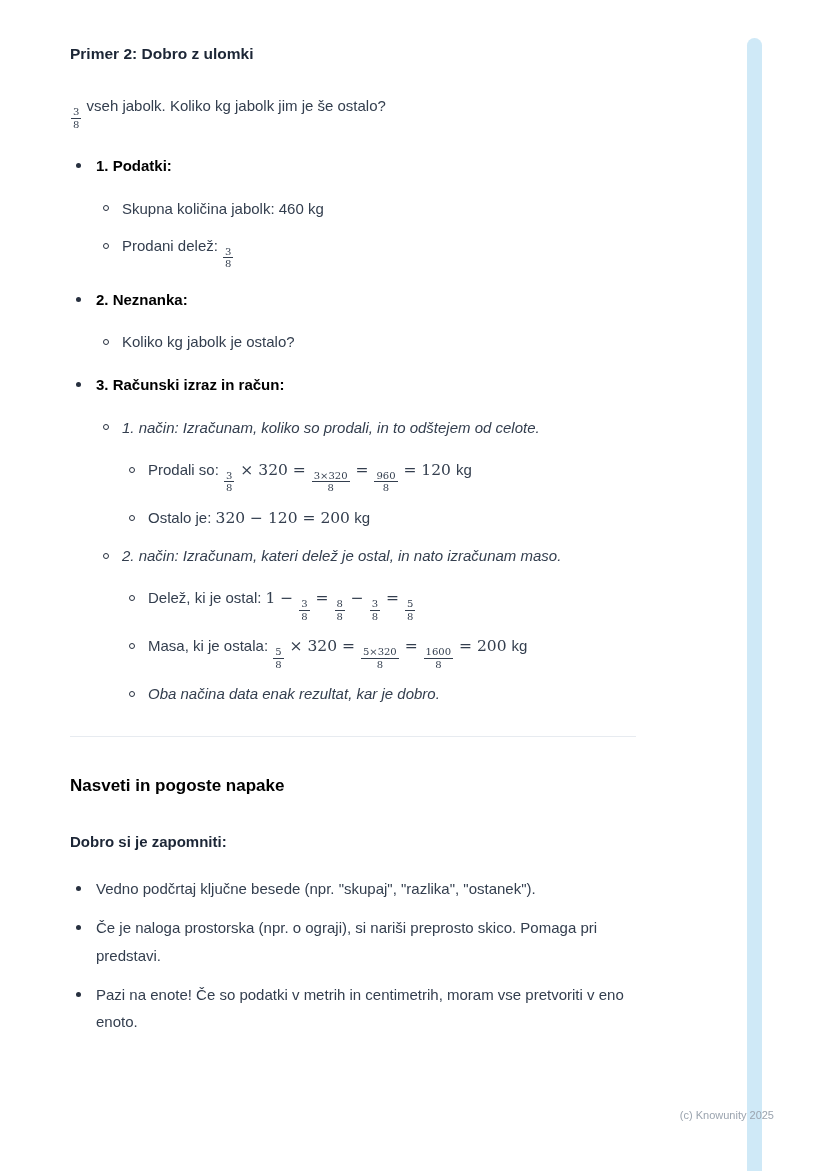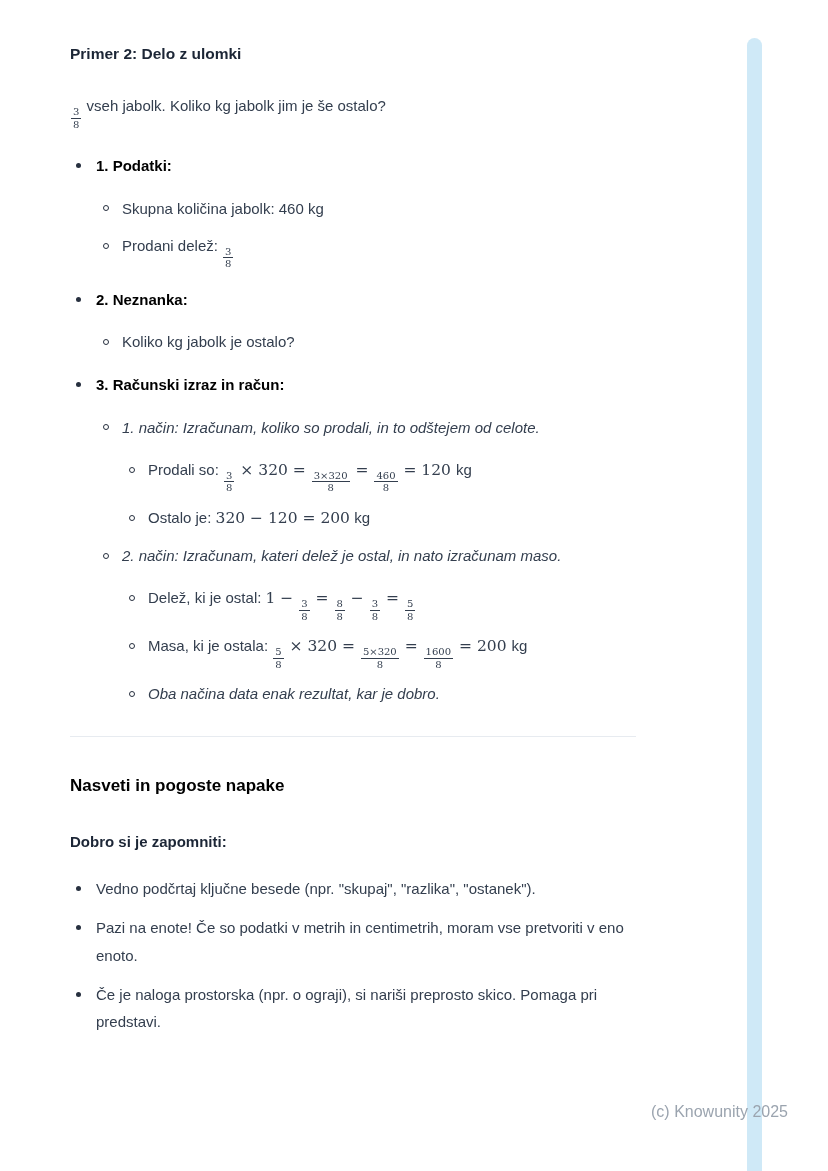--- a/index.html
+++ b/index.html
@@ -45,36 +45,36 @@
     font-family: "DejaVu Serif", serif; margin: 0 1px;
   }
   .frac .fn { border-bottom: 1px solid currentColor; padding: 0 2px; }
   .frac .fd { padding: 0 2px; }
   .divider { border: none; border-top: 1px solid #e7ebf0; margin: 28px 0 34px; }
   .section-title { font-size: 17px; font-weight: 700; color: #000000; margin-bottom: 26px; }
   .subheading { font-weight: 700; color: #1c2636; margin-bottom: 20px; margin-top: 24px; }
   .tips-list { margin-bottom: 36px; }
   .tips-list > li { margin-bottom: 12px; }
   .footer {
-    position: absolute; right: 40px; bottom: 50px;
-    font-size: 16px; color: #9ba4af; z-index: 2;
+    position: absolute; right: 54px; bottom: 50px;
+    font-size: 11px; color: #9ba4af; z-index: 2;
   }
   .stripe {
     position: absolute; right: 66px; top: 38px; bottom: 0; width: 15px;
     background: #cfe9f7; border-radius: 9px 9px 0 0; z-index: 1;
   }
 </style>
 </head>
 <body>
 
 <div class="stripe"></div>
 
 <div class="content">
 
-  <h3 class="example-title">Primer 2: Delo z ulomki</h3>
+  <h3 class="example-title">Primer 2: Dobro z ulomki</h3>
 
   <p class="problem">
     <span class="frac">
         <span class="fn">3</span>
         <span class="fd">8</span>
       </span>
     <span>vseh jabolk. Koliko kg jabolk jim je še ostalo?</span>
   </p>
 
   <ul class="l1">
@@ -118,21 +118,21 @@
                     <span class="fn">3</span>
                     <span class="fd">8</span>
                   </span>
                 <span>× 320 =</span>
                 <span class="frac">
                     <span class="fn">3×320</span>
                     <span class="fd">8</span>
                   </span>
                 <span>=</span>
                 <span class="frac">
-                    <span class="fn">460</span>
+                    <span class="fn">960</span>
                     <span class="fd">8</span>
                   </span>
                 <span>= 120</span>
               </span>
               <span>kg</span>
             </li>
             <li>
               <span>Ostalo je:</span>
               <span class="math">320 − 120 = 200</span>
               <span>kg</span>
@@ -205,23 +205,23 @@
 
   <h2 class="section-title">Nasveti in pogoste napake</h2>
 
   <p class="subheading">Dobro si je zapomniti:</p>
 
   <ul class="l1 tips-list">
     <li>
       <span>Vedno podčrtaj ključne besede (npr. "skupaj", "razlika", "ostanek").</span>
     </li>
     <li>
+      <span>Če je naloga prostorska (npr. o ograji), si nariši preprosto skico. Pomaga pri predstavi.</span>
+    </li>
+    <li>
       <span>Pazi na enote! Če so podatki v metrih in centimetrih, moram vse pretvoriti v eno enoto.</span>
     </li>
-    <li>
-      <span>Če je naloga prostorska (npr. o ograji), si nariši preprosto skico. Pomaga pri predstavi.</span>
-    </li>
 
   </ul>
 
 </div>
 
 <div class="footer">(c) Knowunity 2025</div>
 
 </body></html>

